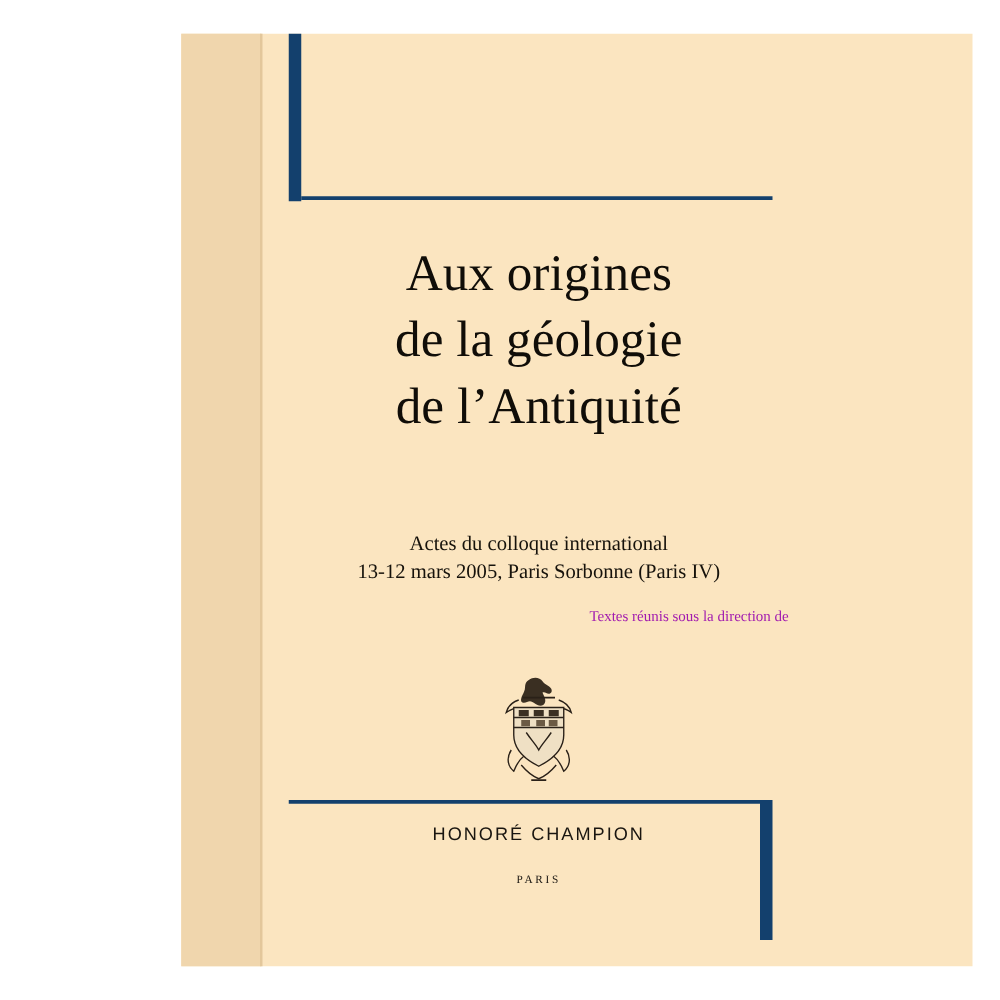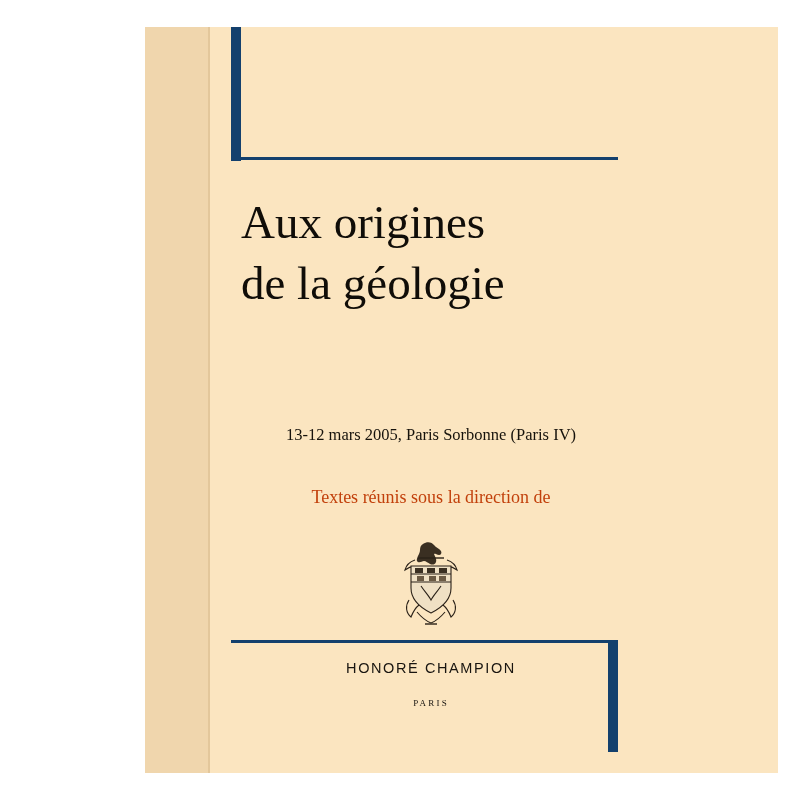--- a/index.html
+++ b/index.html
@@ -84,22 +84,23 @@
     height: 112px;
     background: #13406d;
   }
 
   
   .title {
     position: absolute;
     left: 241px;
     top: 192px;
     width: 380px;
+    text-align: center;
     color: #100d08;
-    font-size: 47px;
+    font-size: 41px;
     line-height: 1.29;
     font-family: "Liberation Serif", serif;
   }
   .title-line { white-space: nowrap; }
 
   .subtitle {
     position: absolute;
     left: 241px;
     top: 424px;
     width: 380px;
@@ -107,23 +108,23 @@
     color: #16120b;
     font-size: 16.5px;
     line-height: 1.35;
   }
 
   .editors {
     position: absolute;
     left: 231px;
     top: 484px;
     width: 400px;
-    text-align: center;
-    color: #c2410c;
-    font-size: 18px;
+    text-align: right;
+    color: #a21caf;
+    font-size: 12px;
     line-height: 1.5;
   }
 
   
   .emblem {
     position: absolute;
     left: 377px;
     top: 540px;
     width: 108px;
     height: 90px;
@@ -158,23 +159,25 @@
   <div class="cover"></div>
   <div class="spine"></div>
   <div class="spine-line"></div>
 
   <div class="bar-vert-top"></div>
   <div class="rule-top"></div>
 
   <div class="title">
     <div class="title-line">Aux origines</div>
     <div class="title-line">de la géologie</div>
+    <div class="title-line">de l’Antiquité</div>
   </div>
 
   <div class="subtitle">
+    <div>Actes du colloque international</div>
     <div>13-12 mars 2005, Paris Sorbonne (Paris IV)</div>
   </div>
 
   <div class="editors">
     <div>Textes réunis sous la direction de</div>
   </div>
 
   <svg class="emblem" viewBox="0 0 108 90">
     <g fill="none" stroke="#2a2118" stroke-width="1.1">
 

